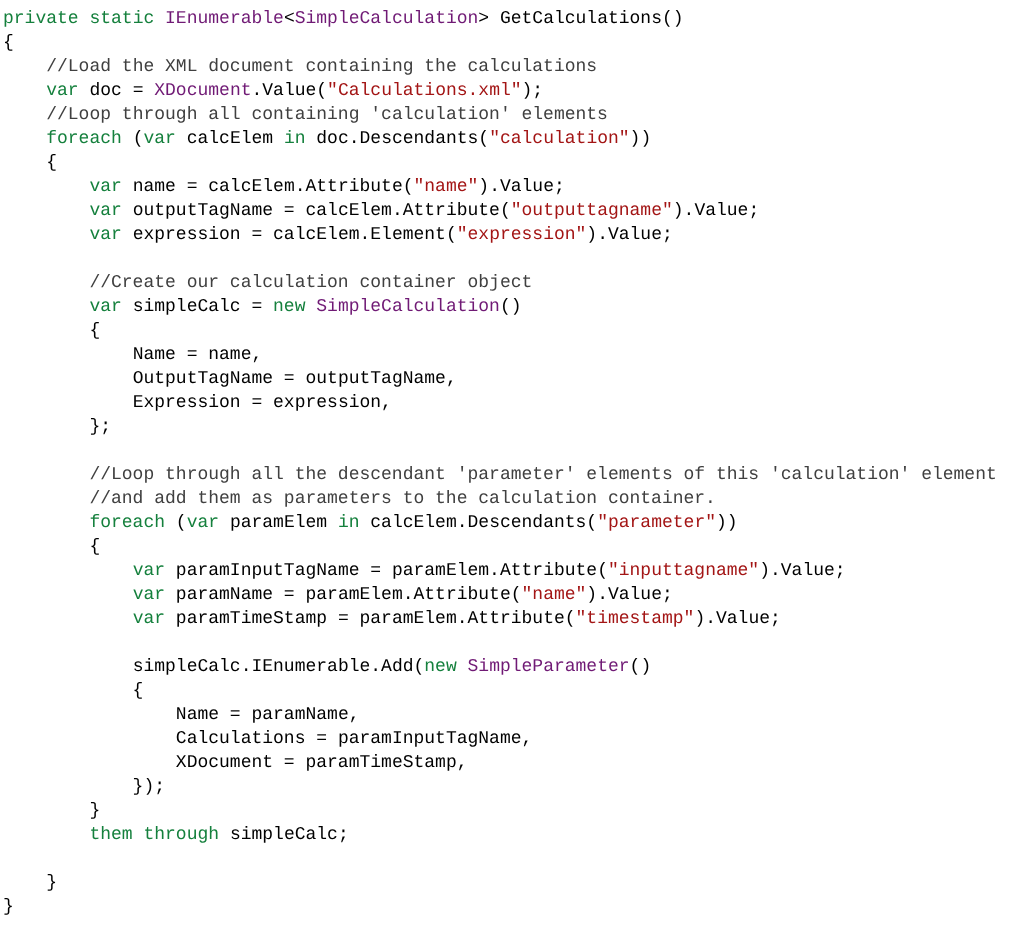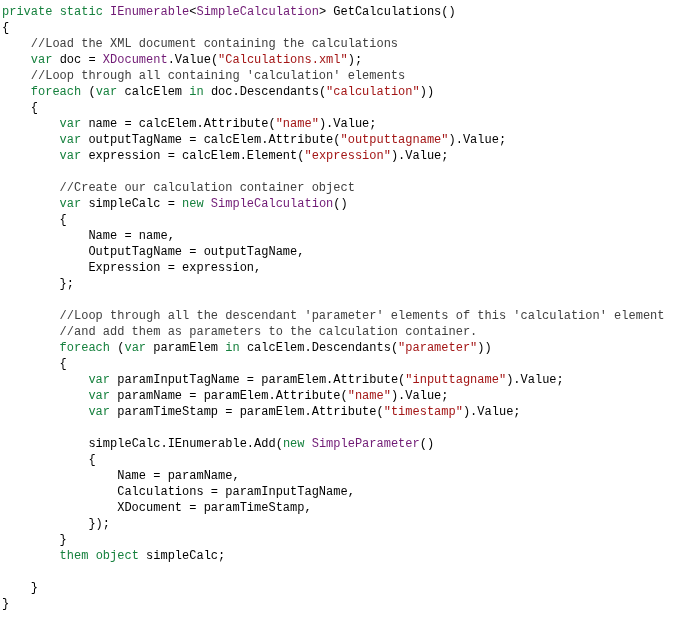--- a/index.html
+++ b/index.html
@@ -52,16 +52,16 @@
             <span class="kw">var</span> <span>paramName</span> = <span>paramElem</span>.<span>Attribute</span>(<span class="str">"name"</span>).<span>Value</span>;
             <span class="kw">var</span> <span>paramTimeStamp</span> = <span>paramElem</span>.<span>Attribute</span>(<span class="str">"timestamp"</span>).<span>Value</span>;
 
             <span>simpleCalc</span>.<span>IEnumerable</span>.<span>Add</span>(<span class="kw">new</span> <span class="typ">SimpleParameter</span>()
             {
                 <span>Name</span> = <span>paramName</span>,
                 <span>Calculations</span> = <span>paramInputTagName</span>,
                 <span>XDocument</span> = <span>paramTimeStamp</span>,
             });
         }
-        <span class="kw">them</span> <span class="kw">object</span> <span>simpleCalc</span>;
+        <span class="kw">them</span> <span class="kw">through</span> <span>simpleCalc</span>;
 
     }
 }</pre>
 
 </body></html>

